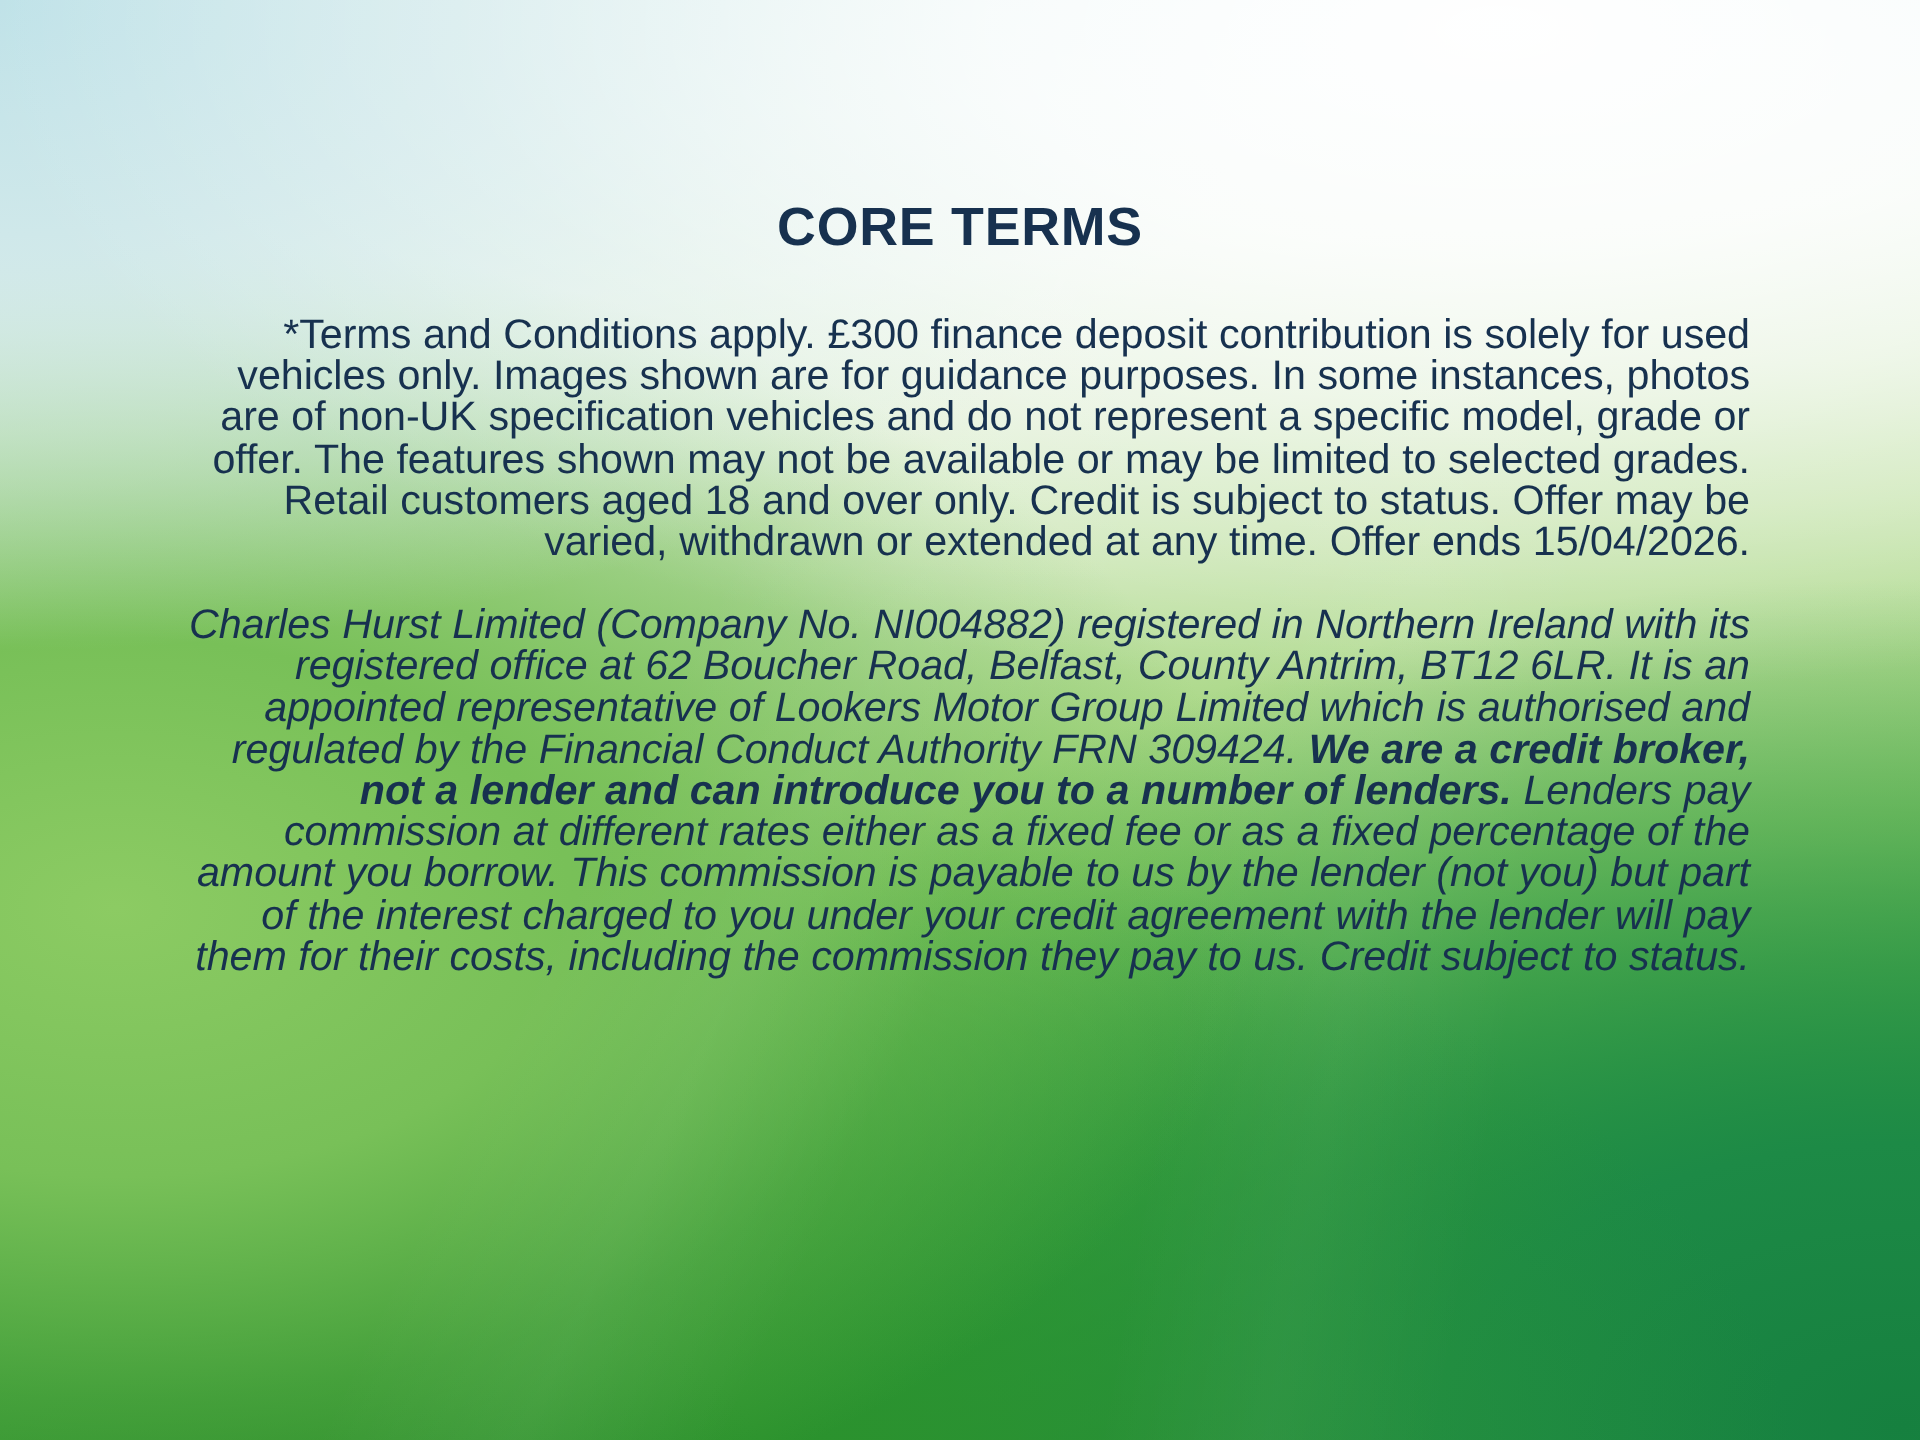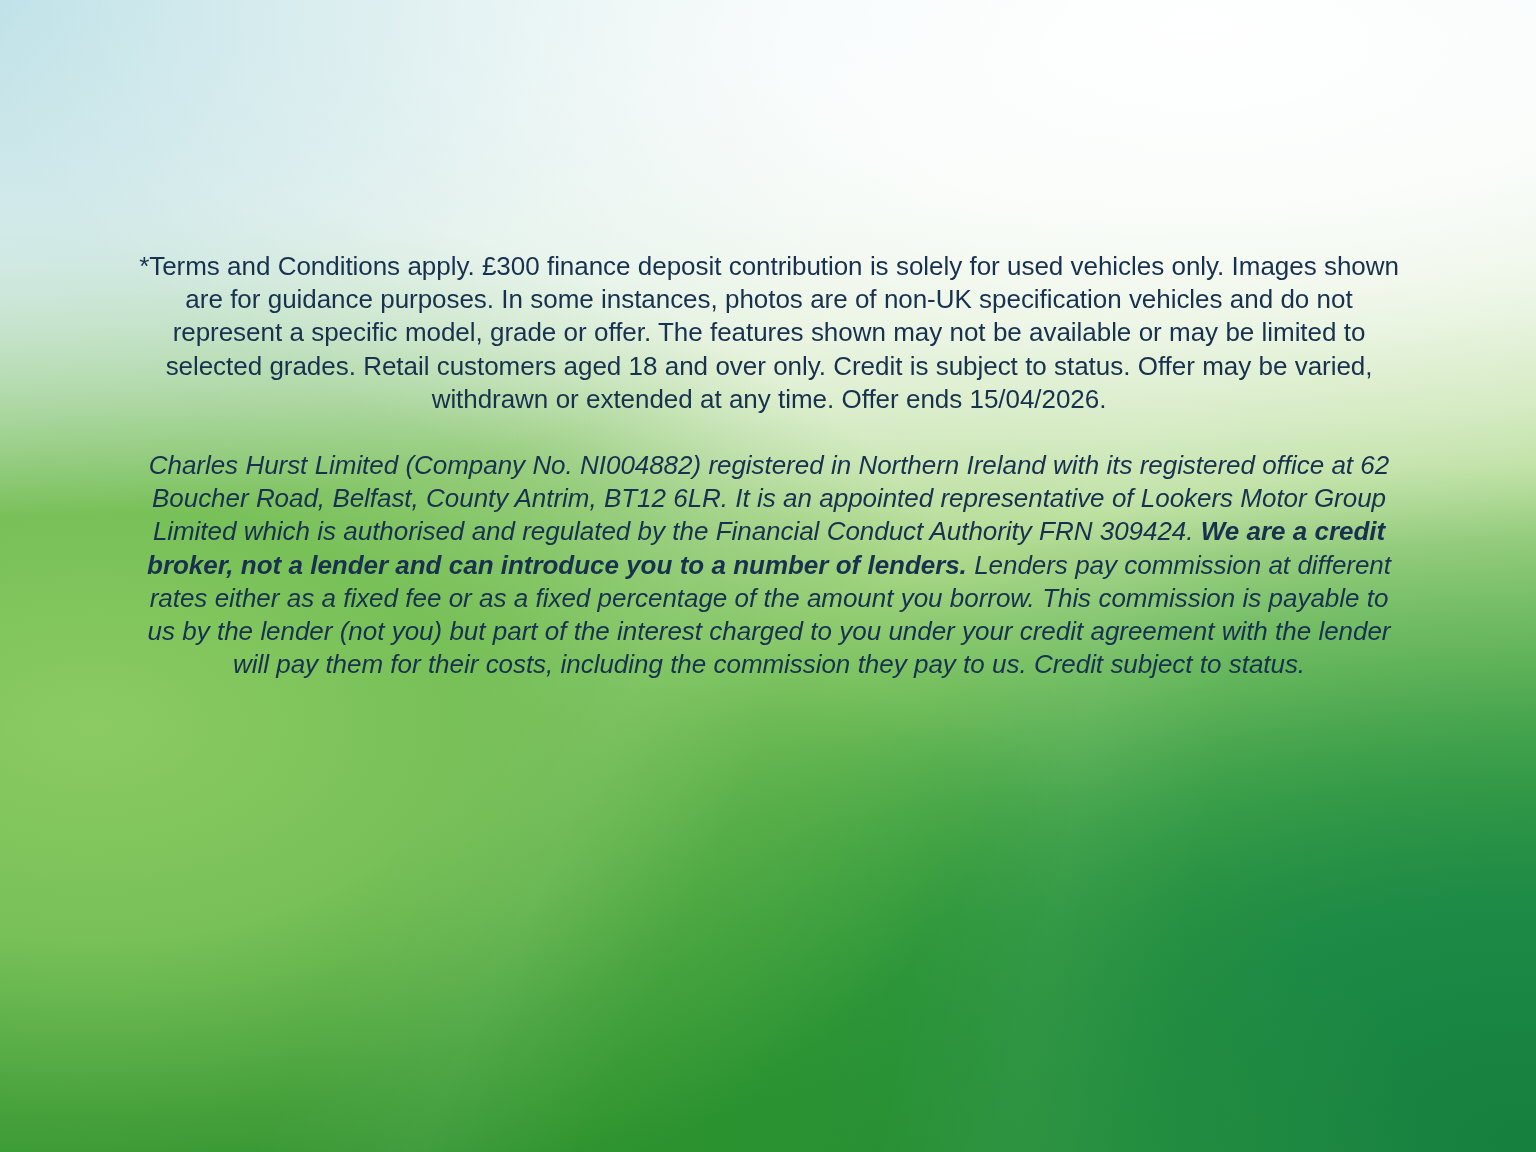--- a/index.html
+++ b/index.html
@@ -110,43 +110,44 @@
   #terms-body {
     position: absolute;
     top: 250px;
     left: 138px;
     width: 1262px;
     text-align: center;
     color: #17314f;
   }
 
   .terms-paragraph {
-    font-size: 26px;
+    font-size: 33px;
     line-height: 33.2px;
     letter-spacing: -0.05px;
-    text-align: center;
+    text-align: right;
     color: #17314f;
     word-spacing: 0.2px;
   }
 
   #paragraph-disclosure {
     margin-top: 33px;
     font-style: italic;
   }
 
   .bold-run { font-weight: 700; }
 </style>
 </head>
 <body>
 
 <div id="bg-layer"></div>
 <div id="bg-sheen"></div>
 
 <div id="content">
 
+  <h1 id="page-title">CORE TERMS</h1>
 
   <div id="terms-body">
 
     <p class="terms-paragraph" id="paragraph-offer">*Terms and Conditions apply. £300 finance deposit contribution is solely for used vehicles only. Images shown are for guidance purposes. In some instances, photos are of non-UK specification vehicles and do not represent a specific model, grade or offer. The features shown may not be available or may be limited to selected grades. Retail customers aged 18 and over only. Credit is subject to status. Offer may be varied, withdrawn or extended at any time. Offer ends 15/04/2026.</p>
 
     <p class="terms-paragraph" id="paragraph-disclosure"><span>Charles Hurst Limited (Company No. NI004882) registered in Northern Ireland with its registered office at 62 Boucher Road, Belfast, County Antrim, BT12 6LR. It is an appointed representative of Lookers Motor Group Limited which is authorised and regulated by the Financial Conduct Authority FRN 309424. </span><span class="bold-run">We are a credit broker, not a lender and can introduce you to a number of lenders.</span><span> Lenders pay commission at different rates either as a fixed fee or as a fixed percentage of the amount you borrow. This commission is payable to us by the lender (not you) but part of the interest charged to you under your credit agreement with the lender will pay them for their costs, including the commission they pay to us. Credit subject to status.</span></p>
 
   </div>
 </div>
 

